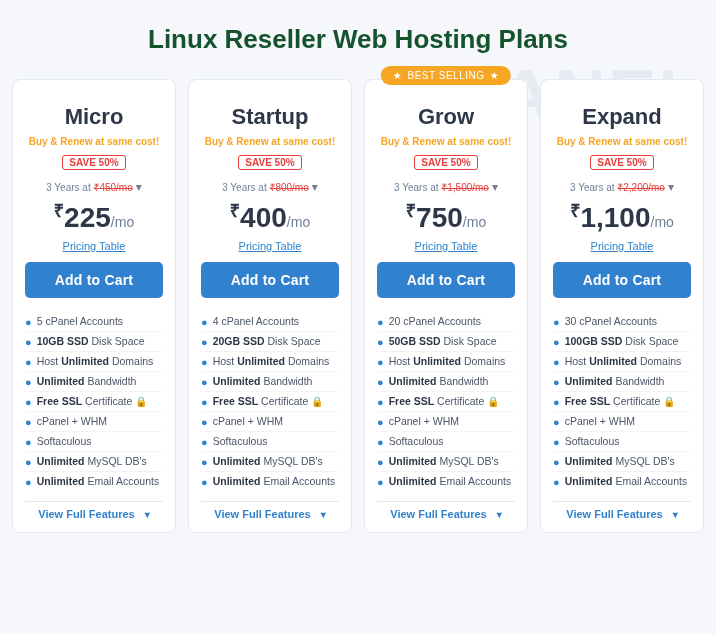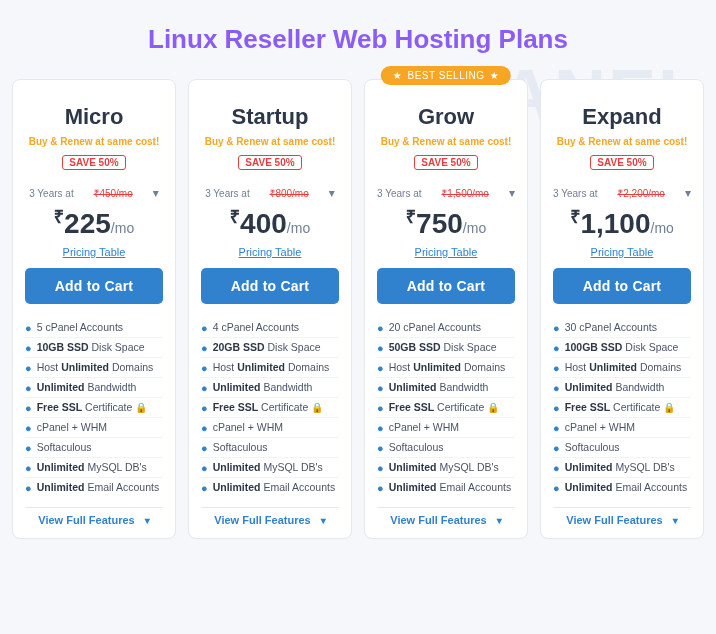--- a/index.html
+++ b/index.html
@@ -8,21 +8,21 @@
       background: #f5f7fa;
       min-height: 634px;
       display: flex;
       flex-direction: column;
       align-items: center;
       padding: 24px 12px;
     }
     .page-title {
       font-size: 26px;
       font-weight: 700;
-      color: #8b5cf6;
+      color: #14532d;
       margin-bottom: 24px;
       text-align: center;
     }
     .watermark {
       position: absolute;
       top: 30px;
       right: 0;
       font-size: 72px;
       font-weight: 900;
       color: rgba(200,210,230,0.35);
@@ -83,29 +83,29 @@
       margin-bottom: 8px;
       text-align: center;
     }
     .save-badge {
       border: 1.5px solid #e53e3e;
       color: #e53e3e;
       font-size: 10px;
       font-weight: 700;
       padding: 1px 6px;
       border-radius: 3px;
-      margin-bottom: 16px;
+      margin-bottom: 10px;
     }
     .original-price-row {
       display: flex;
       align-items: center;
       font-size: 10px;
       color: #718096;
       margin-bottom: 4px;
-      gap: 20px;
+      gap: 3px;
     }
     .original-price {
       text-decoration: line-through;
       color: #e53e3e;
       font-size: 10px;
     }
     .current-price {
       font-size: 28px;
       font-weight: 800;
       color: #2d3748;

